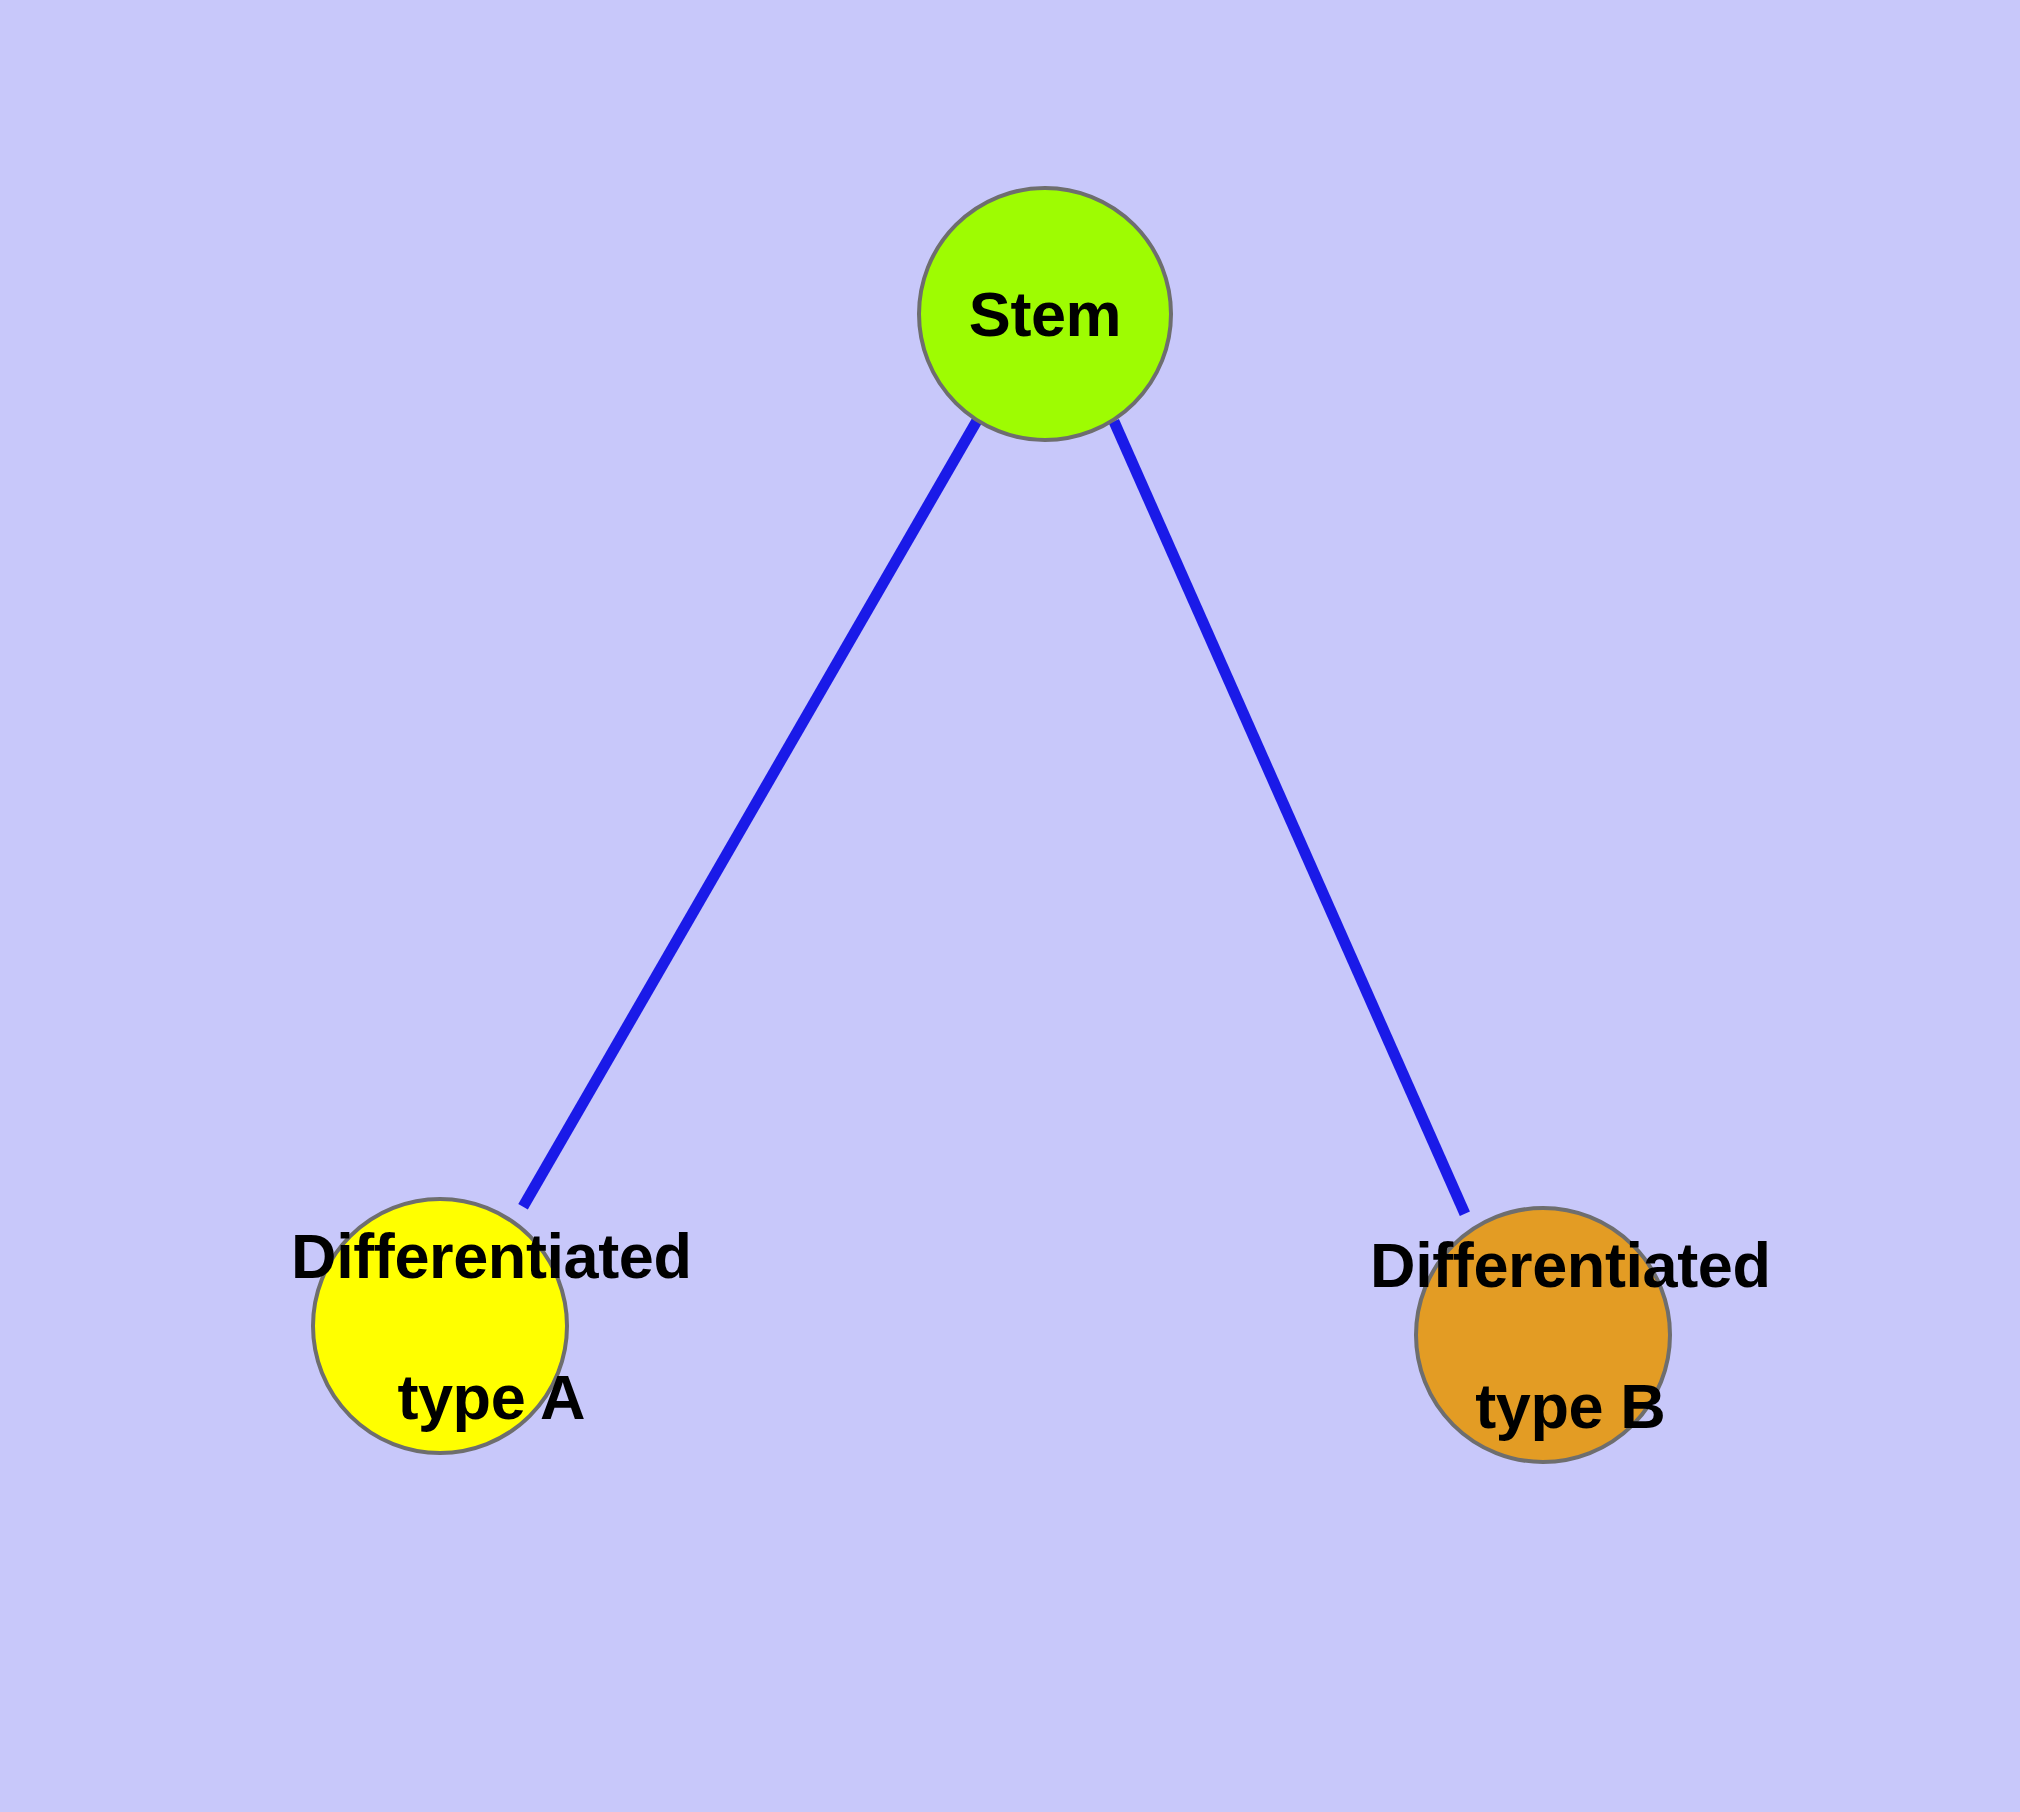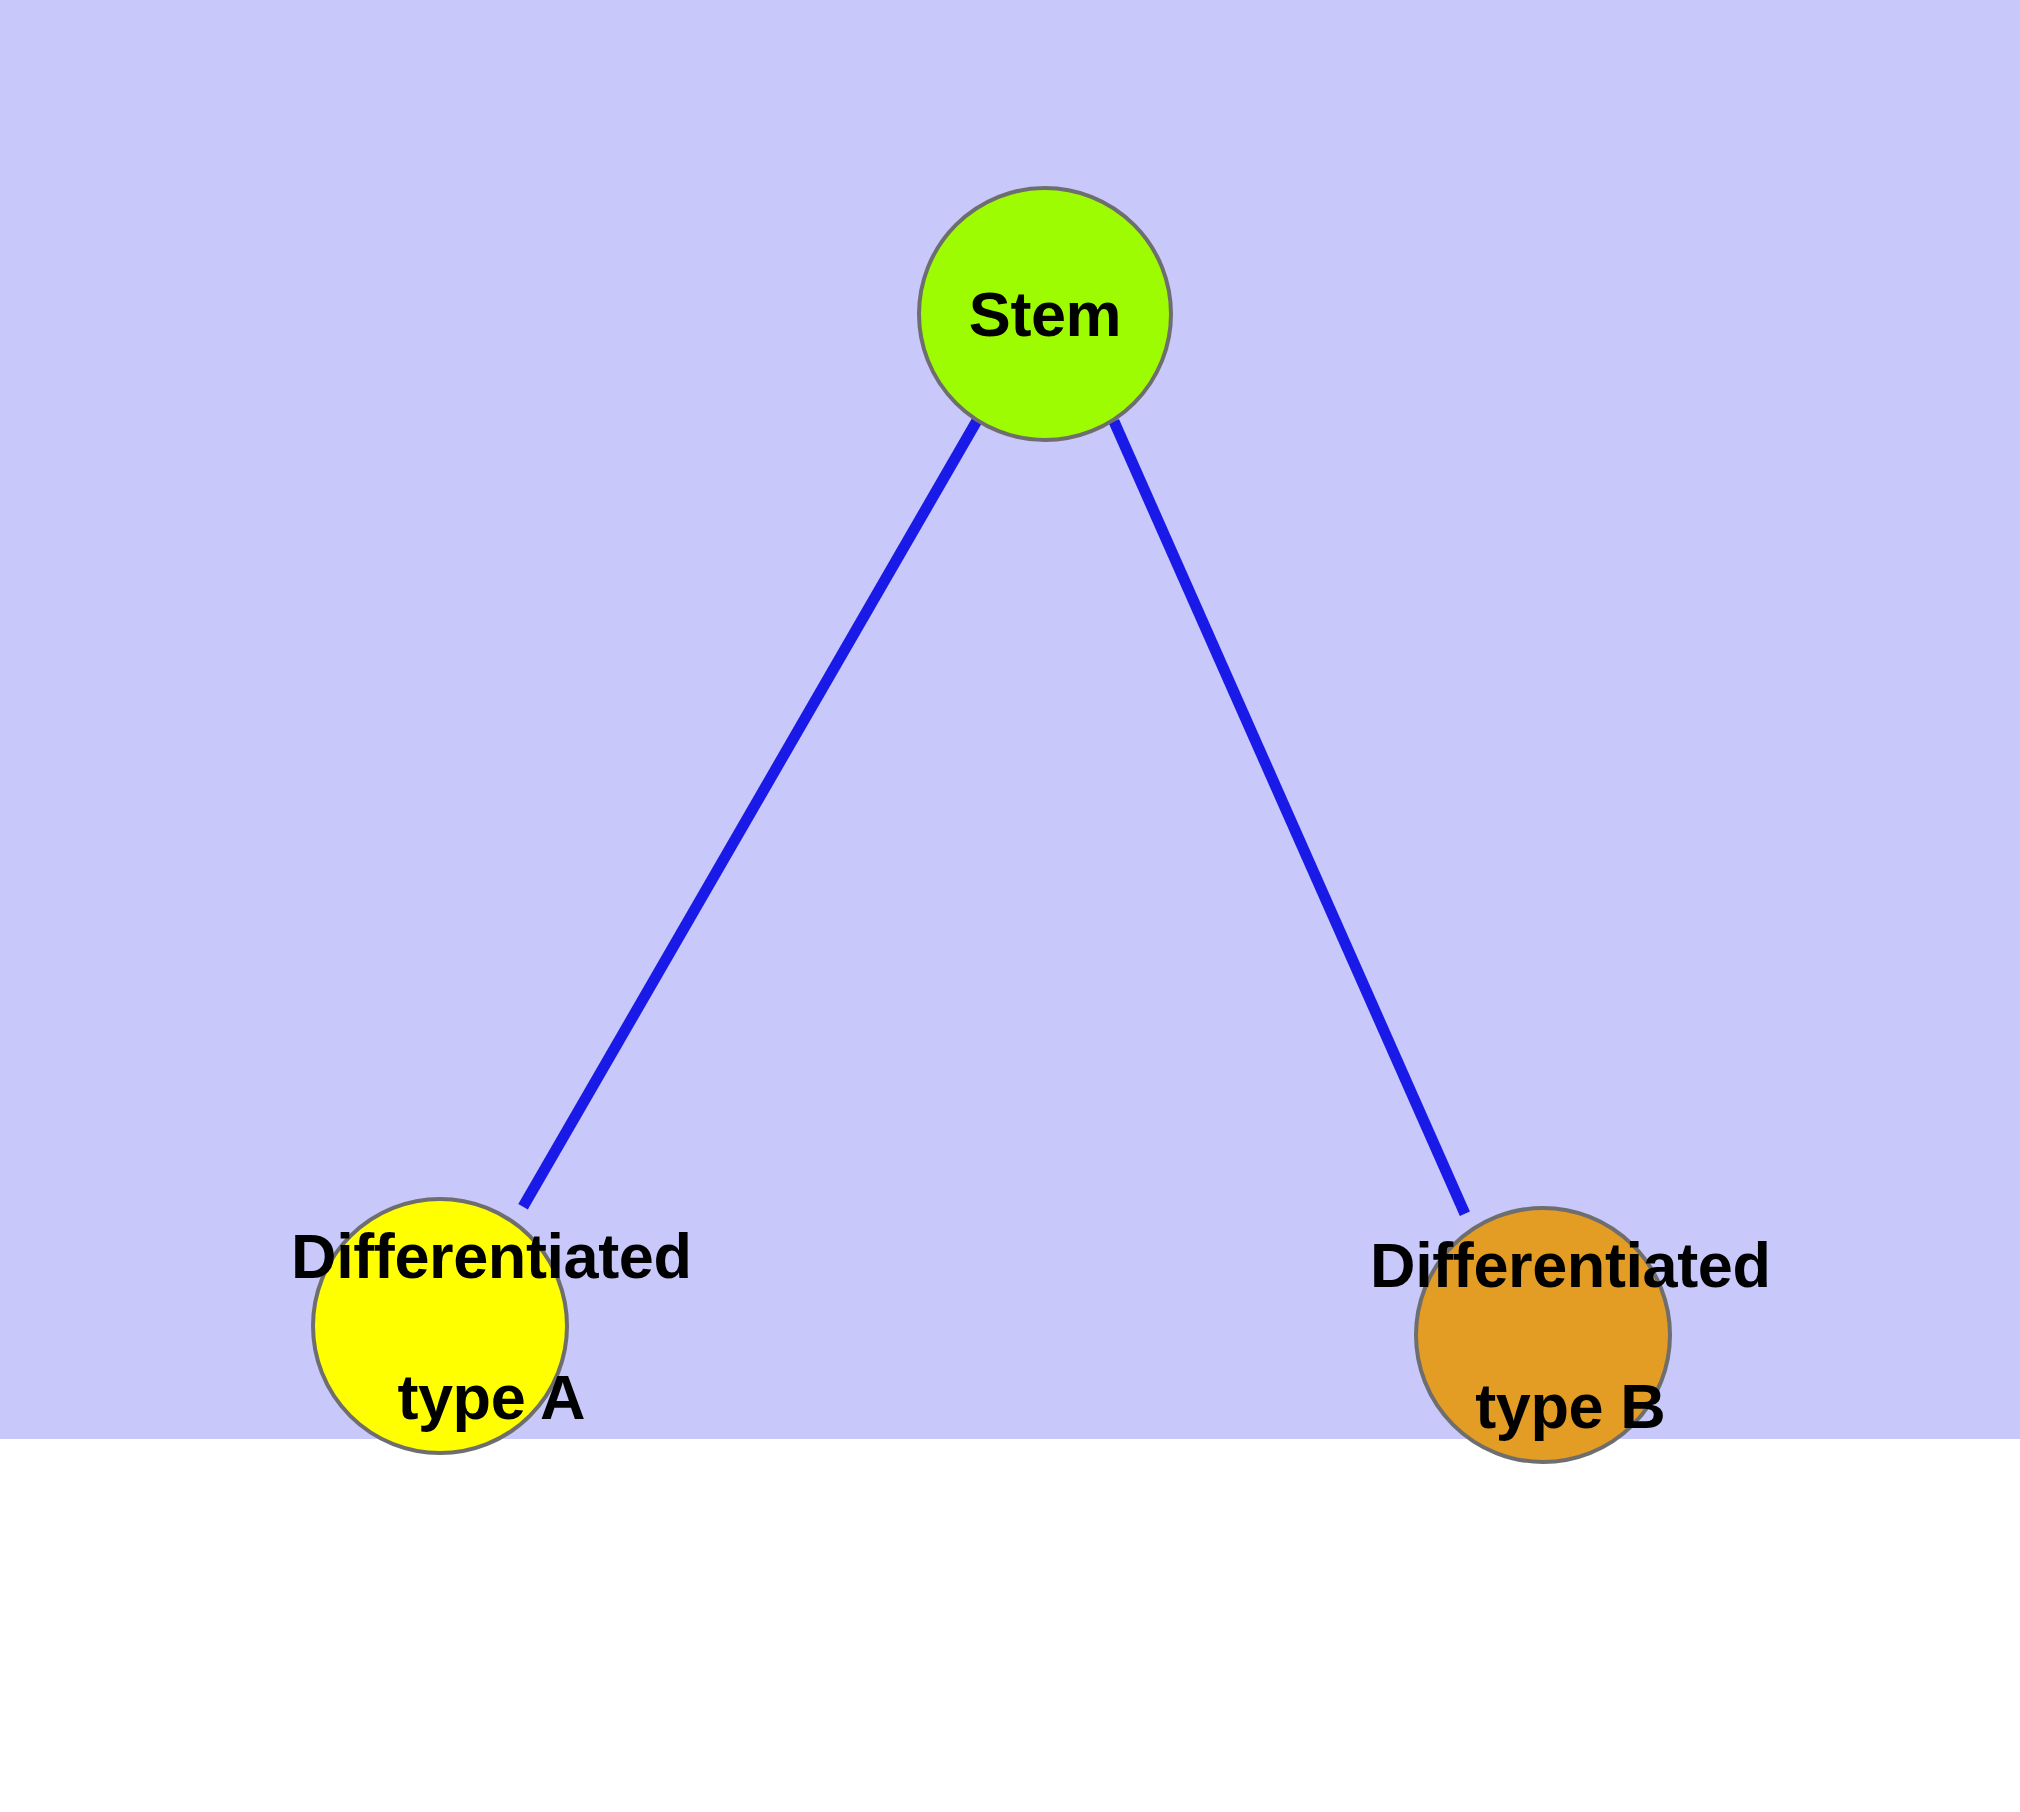--- a/index.html
+++ b/index.html
@@ -59,21 +59,21 @@
   #node-stem .node-circle { width: 256px; height: 256px; }
   #node-diffa { left: 440px; top: 1326px; }
   #node-diffa .node-circle { width: 258px; height: 258px; }
   #node-diffb { left: 1543px; top: 1335px; }
   #node-diffb .node-circle { width: 258px; height: 258px; }
   #node-diffb .node-label { left: calc(50% - 24px); }
 </style>
 </head>
 <body>
 
-<div id="canvas" style="background: rgb(200, 200, 250); width: 2021px; height: 1439px;">
+<div id="canvas" style="background: rgb(200, 200, 250); width: 2021px; height: 1812px;">
 
   <svg id="graph-svg" viewBox="0 0 2384 2138" preserveAspectRatio="none" aria-hidden="true">
     <line id="edge-0" x1="1152" y1="497" x2="617" y2="1424" stroke="#1a1ae8" stroke-width="13" stroke-linecap="butt"></line>
     <line id="edge-1" x1="1314" y1="497" x2="1728" y2="1432" stroke="#1a1ae8" stroke-width="13" stroke-linecap="butt"></line>
   </svg>
 
   <div class="node-group" id="node-stem" style="left: 1045px; top: 314px;">
     <div class="node-circle" style="background: rgb(158, 252, 2); width: 256px; height: 256px; border-color: rgb(110, 110, 110);"></div>
     <div class="node-label">Stem</div>
   </div>

